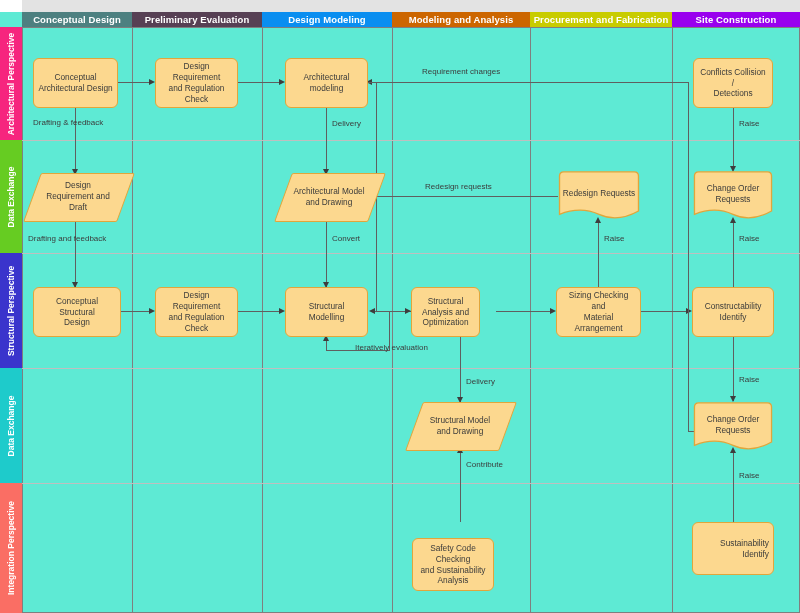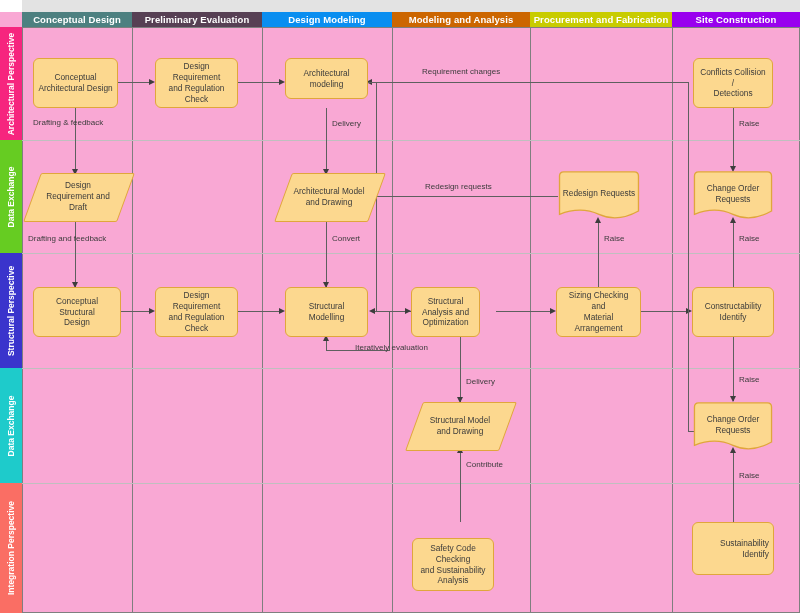--- a/index.html
+++ b/index.html
@@ -2,21 +2,21 @@
 <html><head>
 <meta charset="utf-8">
 <style>
   html,body{margin:0;padding:0;}
   body{
     width:800px;height:613px;
     background:#ffffff;
     font-family:"Liberation Sans", sans-serif;
     overflow:hidden;
   }
-  #root{position:relative;width:800px;height:613px;background:#f9a8d4;}
+  #root{position:relative;width:800px;height:613px;background:#5eead4;}
 
   
   .top-strip{position:absolute;left:22px;top:0;width:778px;height:12px;background:#e3e3e3;}
   .corner-left{position:absolute;left:0;top:0;width:22px;height:12px;background:#ffffff;}
 
   
   .phase-head{
     position:absolute;top:12px;height:15px;
     color:#ffffff;font-size:9.5px;font-weight:bold;
     display:flex;align-items:center;justify-content:center;
@@ -217,21 +217,21 @@
   <div class="node process" style="left:33px;top:58px;width:85px;height:50px;">
     <span style="white-space:pre-line;">Conceptual
 Architectural Design</span>
   </div>
 
   <div class="node process" style="left:155px;top:58px;width:83px;height:50px;">
     <span style="white-space:pre-line;">Design Requirement
 and Regulation Check</span>
   </div>
 
-  <div class="node process" style="left:285px;top:58px;width:83px;height:41px;">
+  <div class="node process" style="left:285px;top:58px;width:83px;height:50px;">
     <span style="white-space:pre-line;">Architectural modeling</span>
   </div>
 
   <div class="node process" style="left:693px;top:58px;width:80px;height:50px;">
     <span style="white-space:pre-line;">Conflicts Collision /
 Detections</span>
   </div>
 
   <div class="node data" style="left:32px;top:173px;width:92px;height:47px;">
     <div class="shp"></div>

